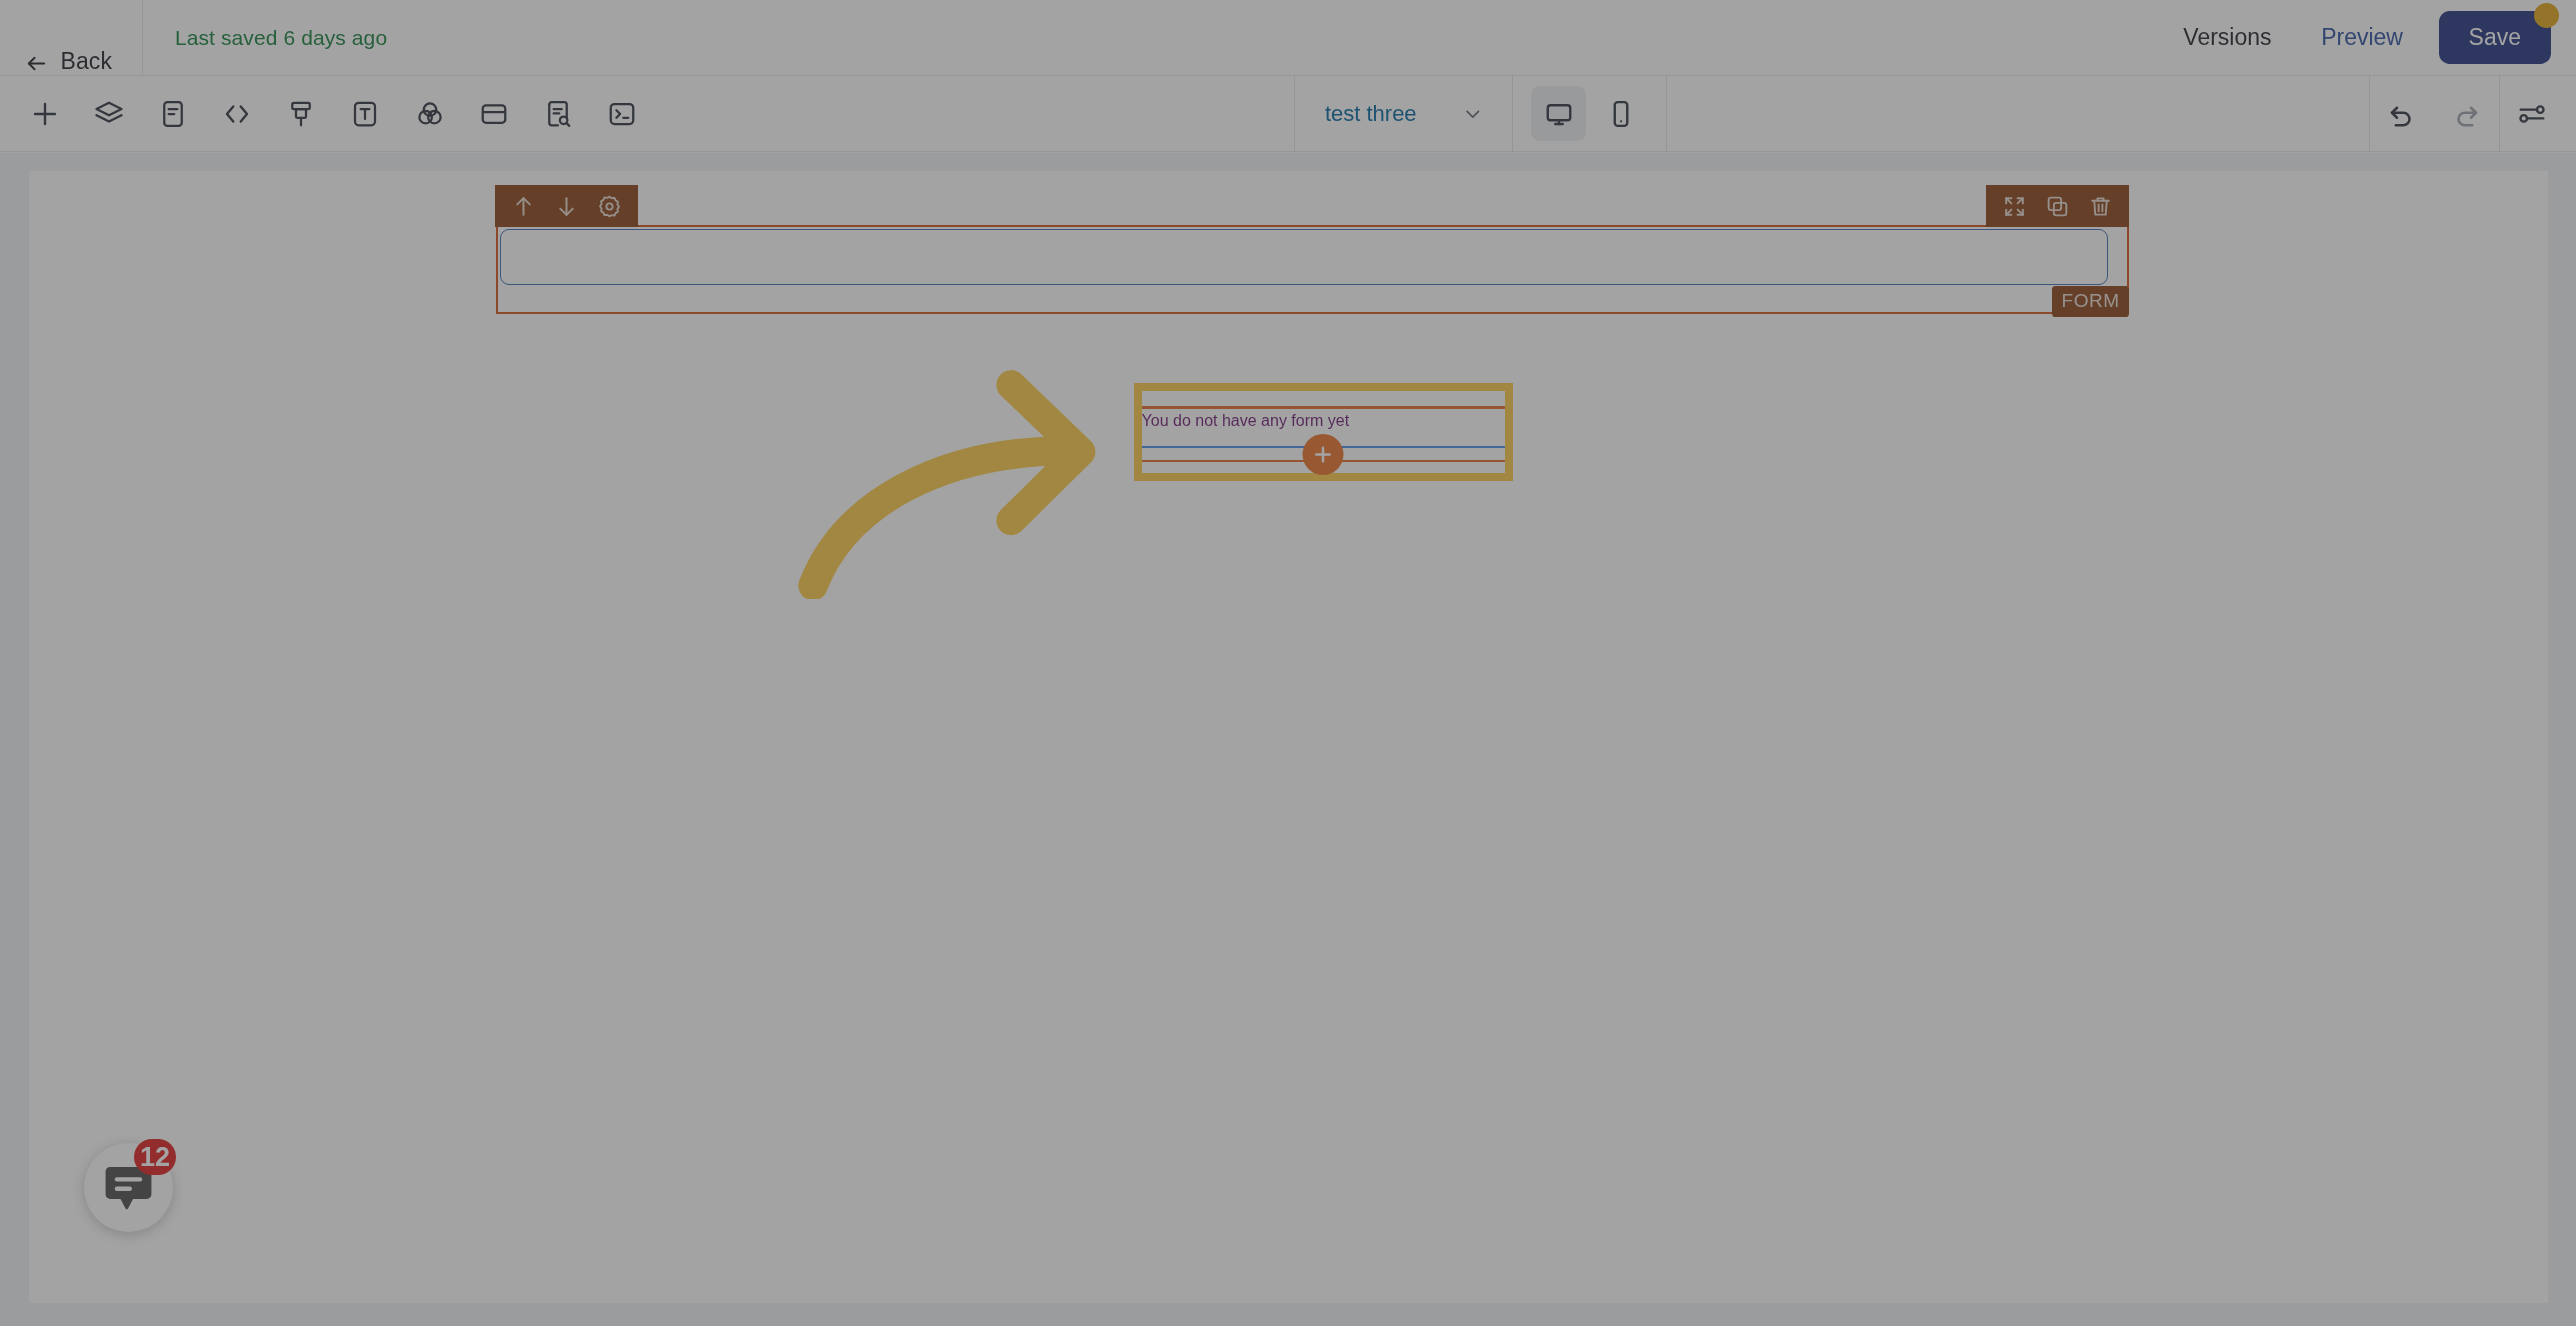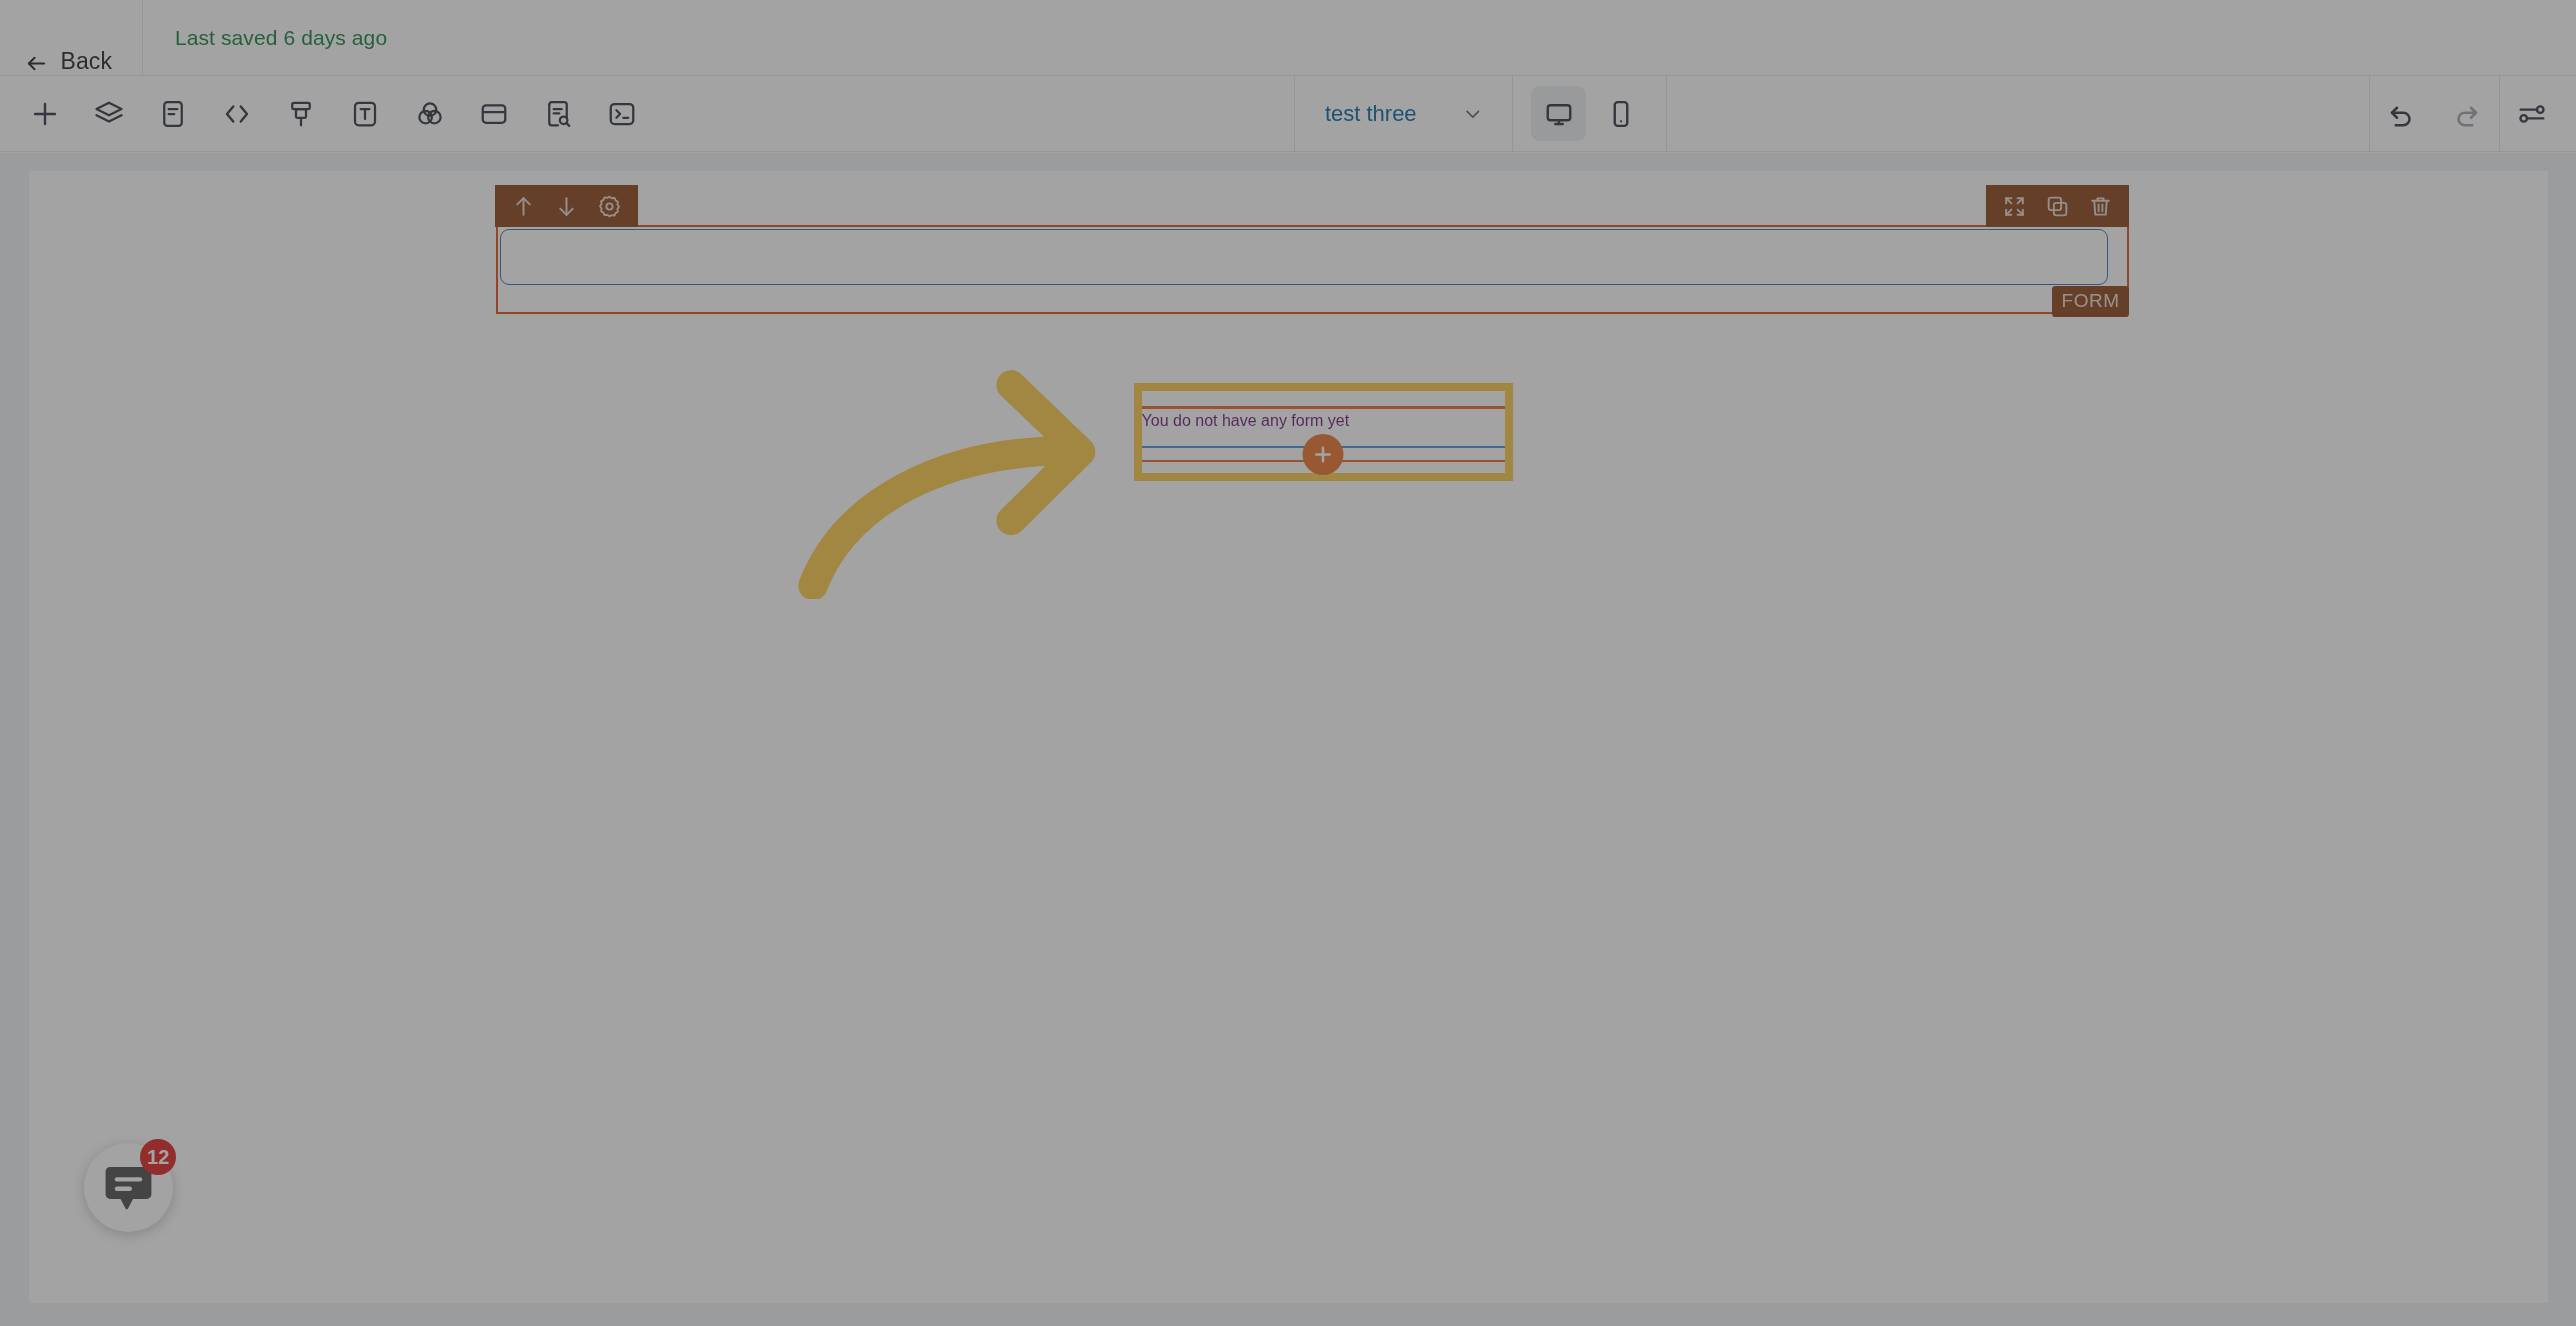--- a/index.html
+++ b/index.html
@@ -205,21 +205,21 @@
     width: 89px; height: 89px; border-radius: 50%;
     background: #ffffff;
     box-shadow: 0 2.7px 12.5px rgba(0,0,0,.22);
     display: flex; align-items: center; justify-content: center;
   }
   .chat-circle svg { width: 55px; height: 55px; display: block; }
   .chat-badge {
     position: absolute; right: -3.6px; top: -3.6px;
     min-width: 36px; height: 36px; border-radius: 18px;
     background: #e02020; color: #ffffff;
-    font-size: 20px; font-weight: bold;
+    font-size: 27px; font-weight: bold;
     display: flex; align-items: center; justify-content: center;
     padding: 0 6.2px;
   }
 
   
   .dim-overlay {
     position: absolute; left: 0; top: 0;
     width: 2576px; height: 1326px;
     background: rgba(60,60,60,.47);
     z-index: 60; pointer-events: none;
@@ -239,20 +239,28 @@
             <polyline points="10,18 4,12 10,6"></polyline>
         </svg>
       </span>
       <span class="back-label">Back</span>
     </div>
 
     <div class="topbar-divider"></div>
 
     <div class="saved-text">Last saved 6 days ago</div>
 
+    <div class="topbar-right">
+      <div class="versions-link">Versions</div>
+      <div class="preview-link">Preview</div>
+      <div class="save-wrap">
+        <button class="save-btn">Save</button>
+        <span class="save-badge"></span>
+      </div>
+    </div>
   </div>
 
   <div class="toolbar">
 
     <div class="tool-group-left">
 
       <div class="tool-btn">
         <svg viewBox="0 0 24 24" fill="none" stroke="#2e3440" stroke-width="1.9" stroke-linecap="round">
           <line x1="12" y1="4" x2="12" y2="20"></line>
             <line x1="4" y1="12" x2="20" y2="12"></line>

